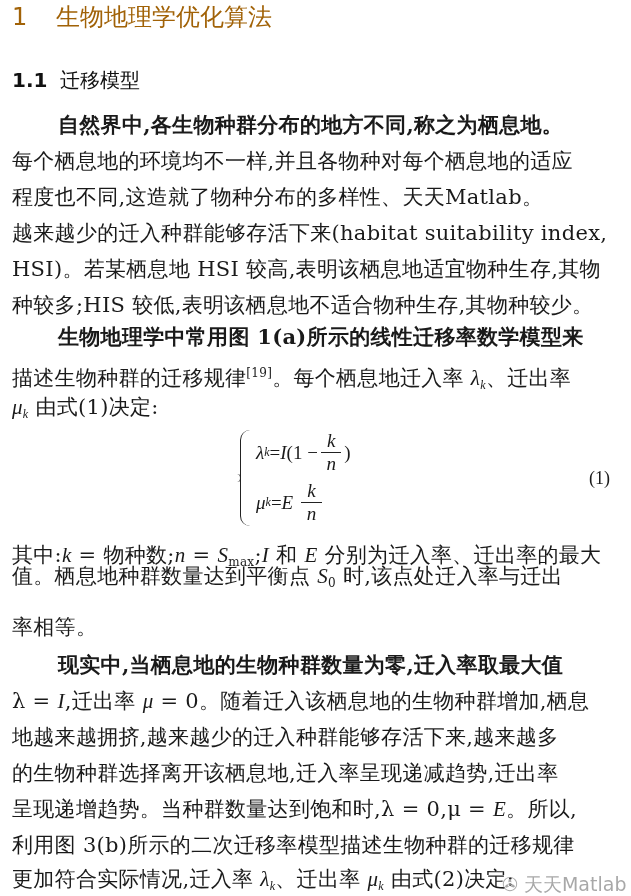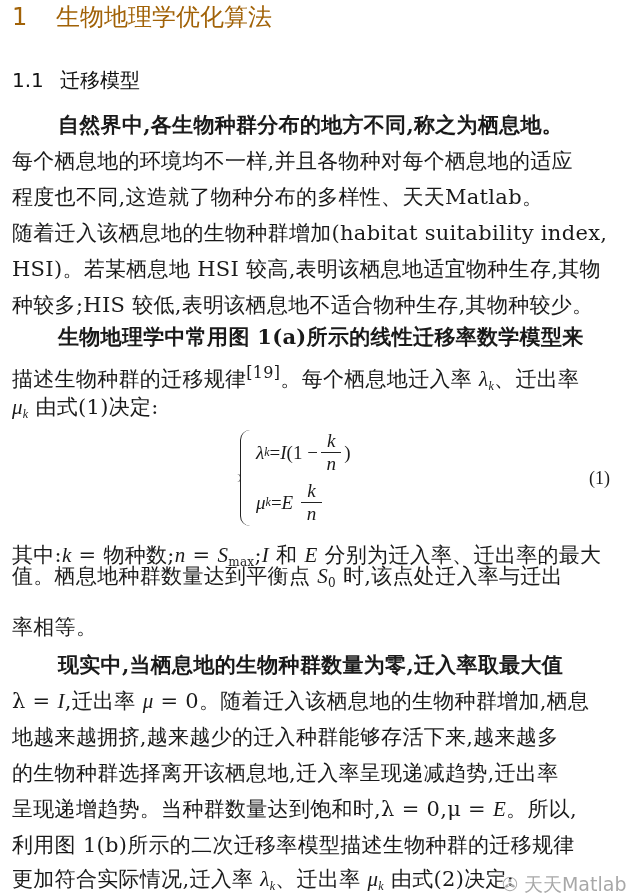--- a/index.html
+++ b/index.html
@@ -12,30 +12,30 @@
     position: absolute; left: 12px; top: 2px;
     font-family: "DejaVu Sans", "Liberation Sans", sans-serif;
     font-size: 24px; line-height: 30px; color: #a16207;
   }
   .h1 .num { display: inline-block; width: 44px; }
   .h2 {
     position: absolute; left: 12px; top: 66px;
     font-family: "DejaVu Sans", "Liberation Sans", sans-serif;
     font-size: 20px; line-height: 28px; color: #111;
   }
-  .h2 .num { display: inline-block; width: 48px; }
+  .h2 .num { display: inline-block; width: 48px; font-weight: bold; }
   .line {
     position: absolute; left: 12px; width: 610px;
     font-size: 21px; line-height: 30px; white-space: nowrap;
     letter-spacing: 0.3px;
   }
   .indent { padding-left: 46px; box-sizing: border-box; font-weight: bold; }
   .mi { font-style: italic; font-family: "Liberation Serif", "DejaVu Serif", serif; }
   .sub { font-size: 12px; vertical-align: -4px; }
-  .sup { font-size: 16px; vertical-align: 8px; }
+  .sup { font-size: 12px; vertical-align: 8px; }
   .eq {
     position: absolute; left: 240px; top: 430px; width: 380px; height: 100px;
     font-family: "Liberation Serif", "DejaVu Serif", serif; font-size: 19px;
   }
   .brace {
     position: absolute; left: 0; top: 0; height: 96px; width: 14px;
     border-left: 1.5px solid #222; border-radius: 10px 0 0 10px;
   }
   .brace:before {
     content: ""; position: absolute; left: -8px; top: 44px; width: 7px; height: 8px;
@@ -59,21 +59,21 @@
   <span class="num">1</span><span>生物地理学优化算法</span>
 </div>
 
 <div class="h2">
   <span class="num">1.1</span><span>迁移模型</span>
 </div>
 
 <div class="line indent" style="top:110px">自然界中,各生物种群分布的地方不同,称之为栖息地。</div>
 <div class="line" style="top:146px">每个栖息地的环境均不一样,并且各物种对每个栖息地的适应</div>
 <div class="line" style="top:182px">程度也不同,这造就了物种分布的多样性、天天Matlab。</div>
-<div class="line" style="top:218px">随着迁入该栖息地的生物种群增加(habitat suitability index,</div>
+<div class="line" style="top:218px">越来越少的迁入种群能够存活下来(habitat suitability index,</div>
 <div class="line" style="top:254px">HSI)。若某栖息地 HSI 较高,表明该栖息地适宜物种生存,其物</div>
 <div class="line" style="top:290px">种较多;HIS 较低,表明该栖息地不适合物种生存,其物种较少。</div>
 
 <div class="line indent" style="top:322px">生物地理学中常用图 1(a)所示的线性迁移率数学模型来</div>
 <div class="line" style="top:358px">
   <span>描述生物种群的迁移规律</span><span class="sup">[19]</span><span>。每个栖息地迁入率 </span><span class="mi">λ</span><span class="sub mi">k</span><span>、迁出率</span>
 </div>
 <div class="line" style="top:392px">
   <span class="mi">μ</span><span class="sub mi">k</span><span> 由式(1)决定:</span>
 </div>
@@ -115,21 +115,21 @@
 
 <div class="line indent" style="top:650px">现实中,当栖息地的生物种群数量为零,迁入率取最大值</div>
 <div class="line" style="top:686px">
   <span>λ = </span><span class="mi">I</span><span>,迁出率 </span><span class="mi">μ</span><span> = 0。随着迁入该栖息地的生物种群增加,栖息</span>
 </div>
 <div class="line" style="top:722px">地越来越拥挤,越来越少的迁入种群能够存活下来,越来越多</div>
 <div class="line" style="top:758px">的生物种群选择离开该栖息地,迁入率呈现递减趋势,迁出率</div>
 <div class="line" style="top:794px">
   <span>呈现递增趋势。当种群数量达到饱和时,λ = 0,μ = </span><span class="mi">E</span><span>。所以,</span>
 </div>
-<div class="line" style="top:830px">利用图 1(b)所示的二次迁移率模型描述生物种群的迁移规律</div>
+<div class="line" style="top:830px">利用图 3(b)所示的二次迁移率模型描述生物种群的迁移规律</div>
 <div class="line" style="top:864px">
   <span>更加符合实际情况,迁入率 </span><span class="mi">λ</span><span class="sub mi">k</span><span>、迁出率 </span><span class="mi">μ</span><span class="sub mi">k</span><span> 由式(2)决定:</span>
 </div>
 
 <div class="watermark">
   <span>✇</span>
   <span>天天Matlab</span>
 </div>
 
 </body></html>

